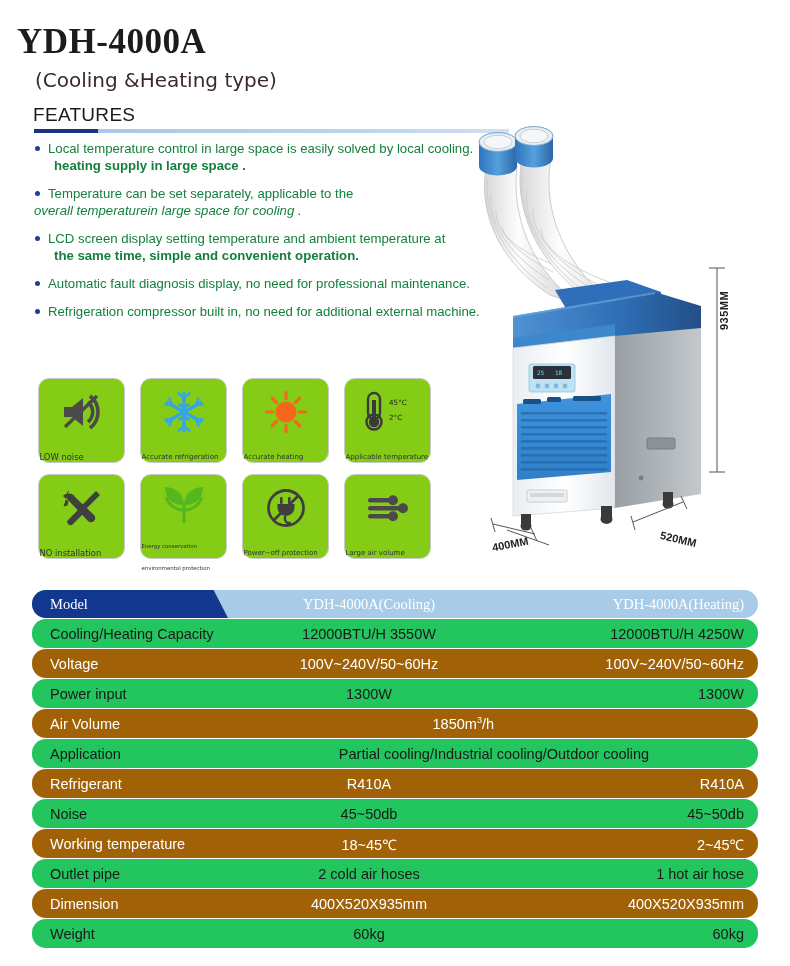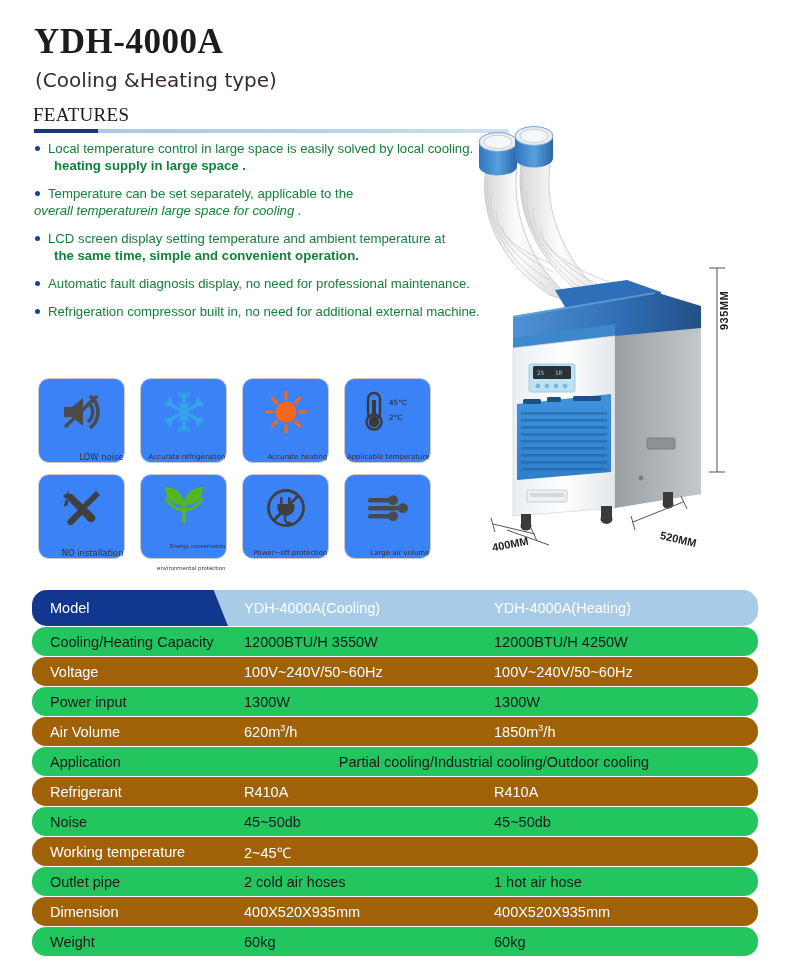--- a/index.html
+++ b/index.html
@@ -6,33 +6,33 @@
   html, body {
     width: 790px; height: 966px;
     background: #ffffff;
     font-family: "Liberation Sans", sans-serif;
     overflow: hidden;
   }
   .page { position: relative; width: 790px; height: 966px; background: #fff; }
 
   
   .title {
-    position: absolute; left: 34px; top: 22px;
+    position: absolute; left: 17px; top: 22px;
     font-family: "Liberation Serif", serif;
     font-size: 35px; font-weight: bold; color: #1c1c1c;
     letter-spacing: 0.5px;
   }
   .subtitle {
     position: absolute; left: 35px; top: 68px;
     font-size: 20px; color: #3a2a2a;
     font-family: "DejaVu Sans", sans-serif;
   }
   .features-label {
     position: absolute; left: 33px; top: 104px;
-    font-size: 19px; color: #1a1a1a; letter-spacing: 0.3px; font-family: Liberation Serif, serif;
+    font-size: 19px; color: #1a1a1a; letter-spacing: 0.3px;
   }
   .features-bar-dark {
     position: absolute; left: 34px; top: 129px;
     width: 64px; height: 4px; background: #18357f;
   }
   .features-bar-light {
     position: absolute; left: 98px; top: 129px;
     width: 411px; height: 4px;
     background: linear-gradient(90deg, #a9c8e8 0%, #b9d3ec 60%, #cfe0f3 100%);
   }
@@ -52,32 +52,32 @@
   }
   .feat .l2 { display: block; padding-left: 6px; font-weight: bold; }
   .feat .l2b { display: block; padding-left: 0px; margin-left: -14px; font-style: italic; }
 
   
   .badges { position: absolute; left: 38px; top: 378px; width: 420px; }
   .badge-row { display: flex; gap: 15px; margin-bottom: 11px; }
   .badge {
     width: 87px; height: 85px;
     border: 1px solid #c9c9c9; border-radius: 11px;
-    background: #3b82f6;
+    background: #84cc16;
     display: flex; flex-direction: column;
     align-items: center; justify-content: flex-start;
     padding-top: 8px;
     position: relative;
   }
   .badge .glyph {
     height: 52px; width: 100%;
     display: flex; align-items: center; justify-content: center;
   }
   .badge .cap {
-    font-size: 8.4px; color: #333; text-align: right;
+    font-size: 8.4px; color: #333; text-align: left;
     line-height: 9.5px; width: 84px;
     font-family: "DejaVu Sans", sans-serif;
     margin-top: 16px;
   }
   .badge .cap.small { font-size: 5.4px; line-height: 6.4px; }
   .badge .cap.med { font-size: 7px; }
 
   
   .product { position: absolute; left: 455px; top: 120px; width: 320px; height: 450px; }
 
@@ -94,40 +94,40 @@
   .dim-520 { left: 660px; top: 533px; transform: rotate(13deg); }
 
   
   .table { position: absolute; left: 32px; top: 590px; width: 726px; }
   .row {
     height: 29px; display: flex; align-items: center;
     border-radius: 14px; position: relative; margin-bottom: 1px;
   }
   .row.shaded { background: #a16207; }
   .row.plain { background: #22c55e; }
-  .row.header { background: transparent; padding: 0; height: 36px; }
+  .row.header { background: transparent; padding: 0; height: 28px; font-family: Liberation Serif, serif; }
 
   .hdr-wrap {
     position: absolute; inset: 0;
     border-radius: 15px; overflow: hidden;
     background: #a8cce8;
   }
   .hdr-dark {
     position: absolute; left: 0; top: 0; height: 100%; width: 178px;
     background: #12378e;
   }
   .hdr-wedge {
     position: absolute; left: 160px; top: 0; height: 100%; width: 36px;
     background: #12378e;
     clip-path: polygon(0 0, 60% 0, 100% 100%, 0% 100%);
   }
 
   .c1 { width: 212px; padding-left: 18px; font-size: 14.5px; position: relative; z-index: 2; }
-  .c2 { width: 250px; text-align: left; font-size: 14.5px; position: relative; z-index: 2; }
-  .c3 { width: 250px; text-align: left; font-size: 14.5px; position: relative; z-index: 2; }
+  .c2 { width: 250px; text-align: center; font-size: 14.5px; position: relative; z-index: 2; }
+  .c3 { width: 250px; text-align: right; font-size: 14.5px; position: relative; z-index: 2; }
   .c-span { width: 500px; text-align: center; font-size: 14.5px; position: relative; z-index: 2; }
 
   .row.shaded .c1, .row.shaded .c2, .row.shaded .c3, .row.shaded .c-span { color: #ffffff; }
   .row.plain .c1, .row.plain .c2, .row.plain .c3, .row.plain .c-span { color: #1a1a1a; }
   .row.header .c1 { color: #ffffff; }
   .row.header .c2, .row.header .c3 { color: #ffffff; }
 
   sup { font-size: 9px; vertical-align: super; }
 </style>
 </head>
@@ -473,21 +473,20 @@
     </div>
 
     <div class="row plain">
       <div class="c1">Power input</div>
       <div class="c2">1300W</div>
       <div class="c3">1300W</div>
     </div>
 
     <div class="row shaded">
       <div class="c1">Air Volume</div>
-      <div class="c2">620m<sup>3</sup>/h</div>
       <div class="c3">1850m<sup>3</sup>/h</div>
     </div>
 
     <div class="row plain">
       <div class="c1">Application</div>
       <div class="c-span">Partial cooling/Industrial cooling/Outdoor cooling</div>
     </div>
 
     <div class="row shaded">
       <div class="c1">Refrigerant</div>
@@ -496,20 +495,21 @@
     </div>
 
     <div class="row plain">
       <div class="c1">Noise</div>
       <div class="c2">45~50db</div>
       <div class="c3">45~50db</div>
     </div>
 
     <div class="row shaded">
       <div class="c1">Working temperature</div>
+      <div class="c2">18~45℃</div>
       <div class="c3">2~45℃</div>
     </div>
 
     <div class="row plain">
       <div class="c1">Outlet pipe</div>
       <div class="c2">2 cold air hoses</div>
       <div class="c3">1 hot air hose</div>
     </div>
 
     <div class="row shaded">

